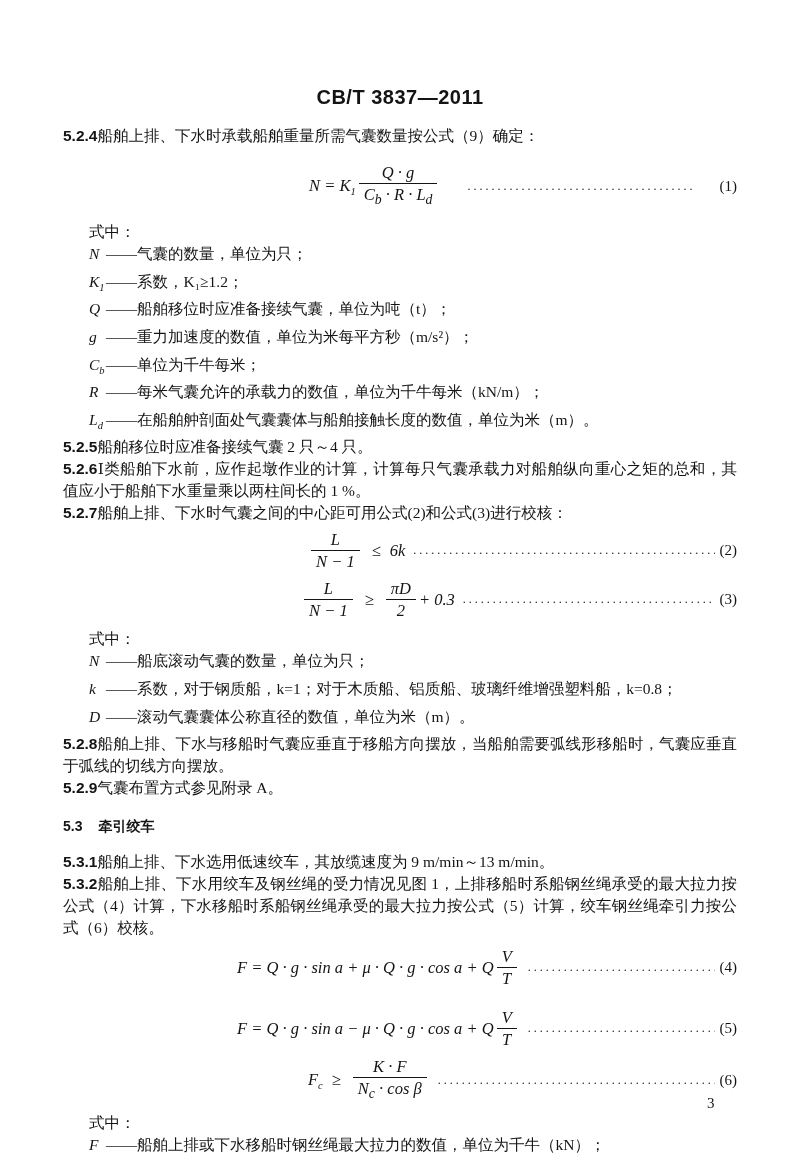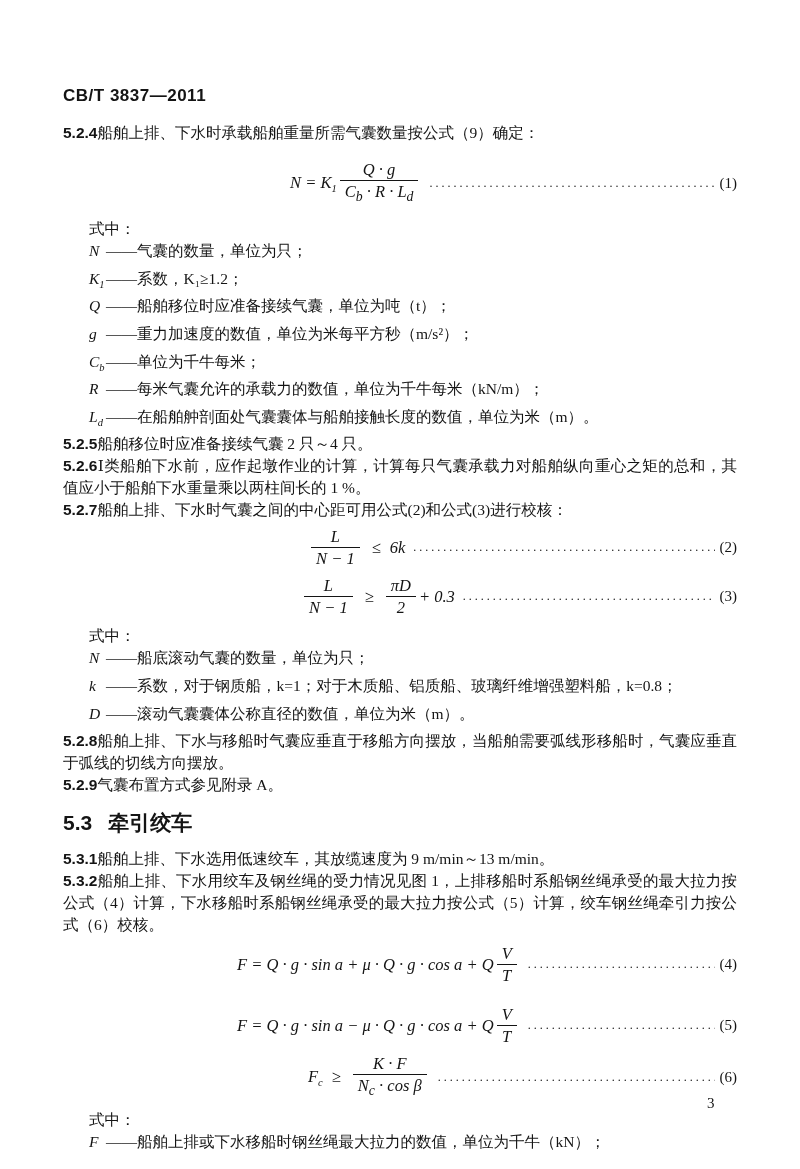--- a/index.html
+++ b/index.html
@@ -8,43 +8,43 @@
     width:800px;height:1169px;
     margin:0 auto;
     background:#ffffff;
     color:#141414;
     font-family:"Liberation Serif","DejaVu Serif",serif;
     box-sizing:border-box;
     padding:86px 63px 0 63px;
     overflow:hidden;
   }
   .doc-header{
-    text-align:left;
+    text-align:center;
     font-family:"Liberation Sans","DejaVu Sans",sans-serif;
     font-weight:bold;
-    font-size:17px;
+    font-size:20px;
     letter-spacing:0.5px;
     margin:0 0 16px 0;
   }
   p.clause{
     font-size:15.5px;
     line-height:22px;
     text-align:justify;
     margin:0;
   }
   .cnum{
     font-family:"Liberation Sans","DejaVu Sans",sans-serif;
     font-weight:bold;
     margin-right:0;
     white-space:nowrap;
   }
   .section-heading{
     font-family:"Liberation Sans","DejaVu Sans",sans-serif;
     font-weight:bold;
-    font-size:21px;
+    font-size:14px;
     line-height:22px;
     margin:16px 0 14px 0;
   }
   .section-heading .cnum{margin-right:16px;}
   .where{
     font-size:15.5px;
     line-height:22px;
     padding-left:26px;
     margin:0;
   }
@@ -109,21 +109,21 @@
   }
   .sp-f1{flex:0 0 227px;}
   .sp-f2{flex:0 0 245px;}
   .sp-f3{flex:0 0 238px;}
   .sp-f45{flex:0 0 174px;}
   .sp-f6{flex:0 0 245px;}
   .mt4{margin-top:4px;}
   .mt6{margin-top:20px;}
   .mt8{margin-top:8px;}
   .mt12{margin-top:12px;}
-  .f1-block{margin:16px 0 12px 0;}
+  .f1-block{margin:16px 0 12px 0;gap:19px;}
   .f23-block{margin:6px 0 8px 0;}
   .page-number{
     position:absolute;
     left:707px;
     top:1095px;
     font-size:15px;
   }
 </style>
 </head>
 <body>

